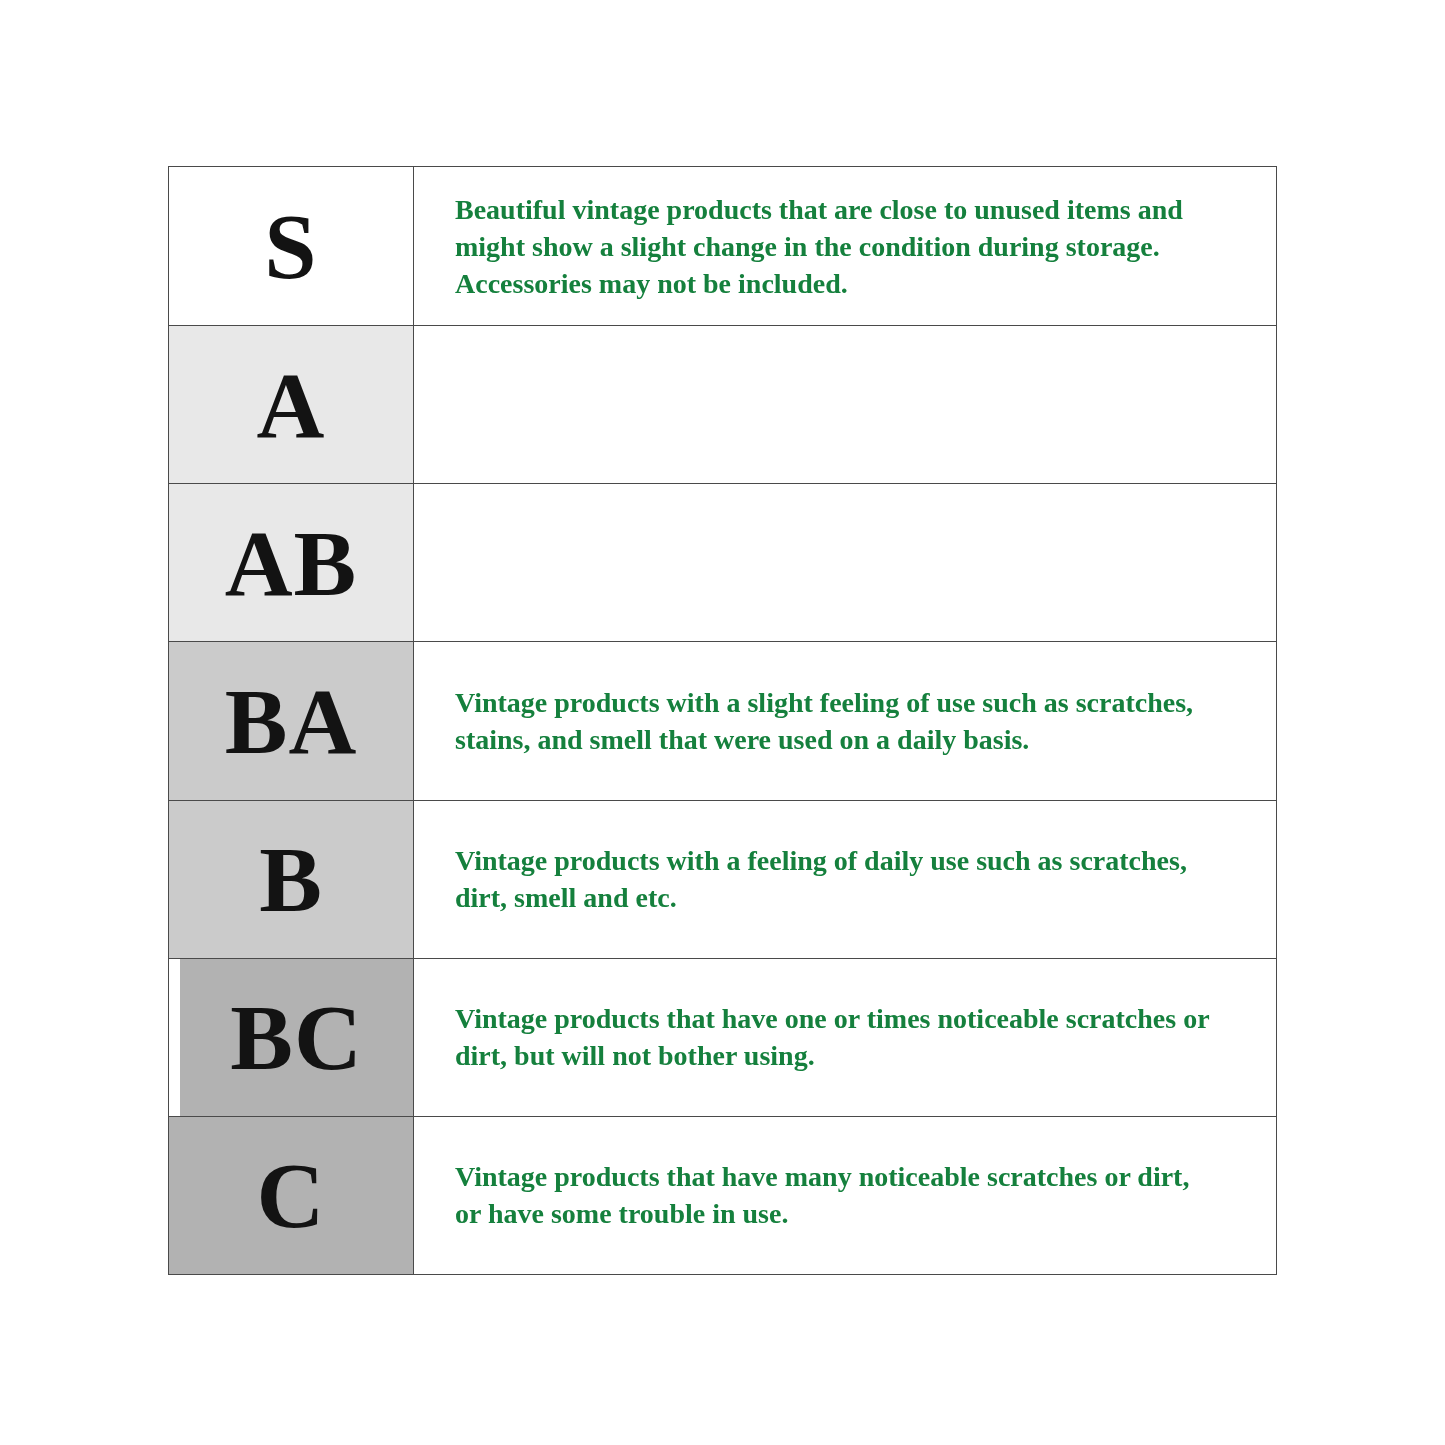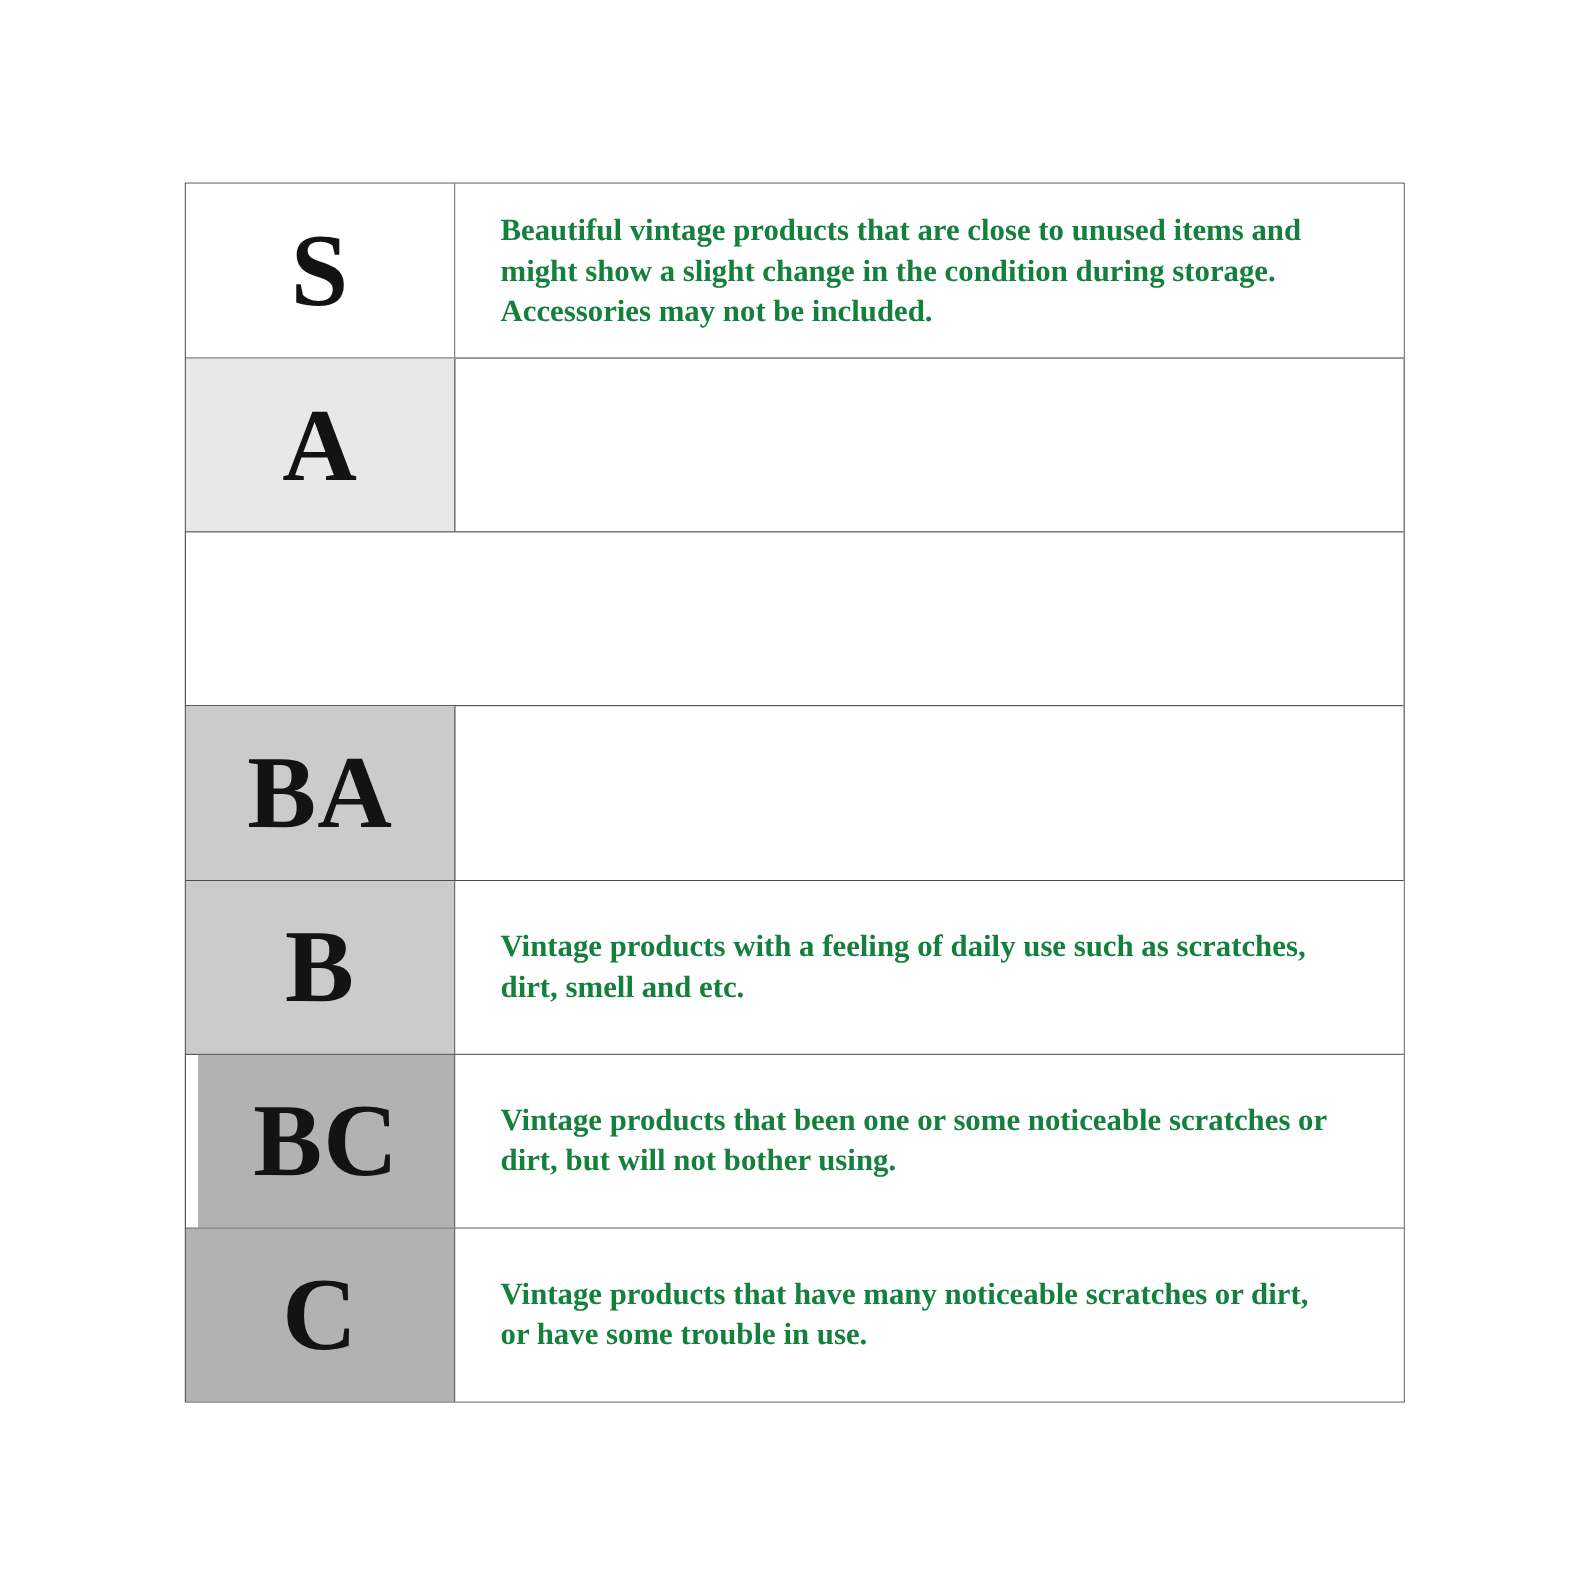--- a/index.html
+++ b/index.html
@@ -64,35 +64,38 @@
     <div class="desc-cell">Beautiful vintage products that are close to unused items and
 might show a slight change in the condition during storage.
 Accessories may not be included.</div>
   </div>
 
   <div class="grade-row">
     <div class="grade-cell" style="background-color: rgb(232, 232, 232);">A</div>
   </div>
 
   <div class="grade-row">
+    <div class="grade-cell" style="background-color: rgb(232, 232, 232);">AB</div>
   </div>
 
   <div class="grade-row">
     <div class="grade-cell" style="background-color: rgb(203, 203, 203);">BA</div>
+    <div class="desc-cell">Vintage products with a slight feeling of use such as scratches,
+stains, and smell that were used on a daily basis.</div>
   </div>
 
   <div class="grade-row">
     <div class="grade-cell" style="background-color: rgb(203, 203, 203);">B</div>
     <div class="desc-cell">Vintage products with a feeling of daily use such as scratches,
 dirt, smell and etc.</div>
   </div>
 
   <div class="grade-row">
     <div class="grade-cell" style="background-color: rgb(178, 178, 178); margin-left: 11px;">BC</div>
-    <div class="desc-cell">Vintage products that been one or some noticeable scratches or
+    <div class="desc-cell">Vintage products that have one or times noticeable scratches or
 dirt, but will not bother using.</div>
   </div>
 
   <div class="grade-row">
     <div class="grade-cell" style="background-color: rgb(178, 178, 178);">C</div>
     <div class="desc-cell">Vintage products that have many noticeable scratches or dirt,
 or have some trouble in use.</div>
   </div>
 
 </div>

